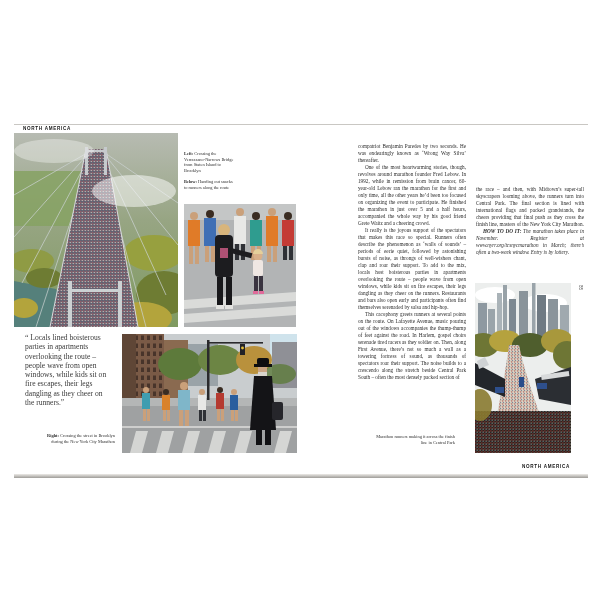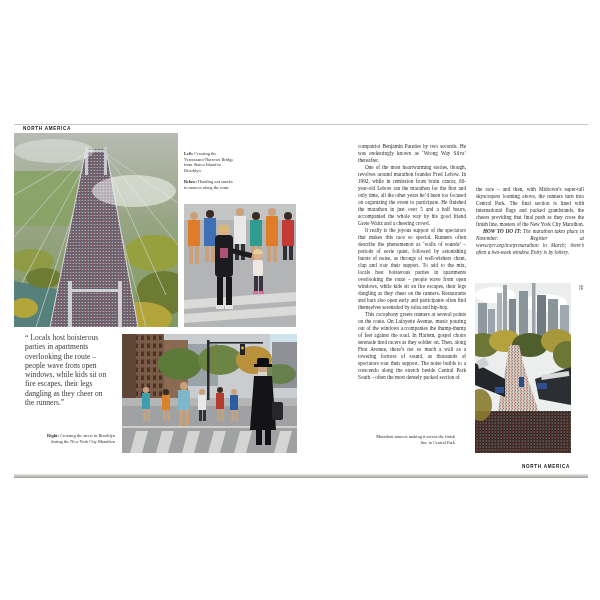--- a/index.html
+++ b/index.html
@@ -124,21 +124,21 @@
         <path d="M69,50 a5,5 0 0 1 10,0 Z" fill="#e5cf9a"></path>
         <rect x="69" y="56" width="10" height="16" rx="2" fill="#efe7e3"></rect>
         <rect x="70" y="72" width="4" height="16" fill="#3a3440"></rect>
         <rect x="75" y="72" width="4" height="16" fill="#3a3440"></rect>
         <rect x="69" y="87" width="5" height="3" fill="#e06a9a"></rect>
           <rect x="75" y="87" width="5" height="3" fill="#e06a9a"></rect>
       </g>
     </svg>
   </div>
 
-  <div class="abs pull-quote" style="left:25px;top:333px;width:86px;">“ Locals host boisterous parties in apartments overlooking the route – people wave from open windows, while kids sit on fire escapes, their legs dangling as they cheer on the runners.”</div>
+  <div class="abs pull-quote" style="left:25px;top:333px;width:86px;">“ Locals lined boisterous parties in apartments overlooking the route – people wave from open windows, while kids sit on fire escapes, their legs dangling as they cheer on the runners.”</div>
 
   <div class="abs caption right-align" style="left:36px;top:433px;width:79px;">
     <b>Right:</b><span> Crossing the street in Brooklyn during the New York City Marathon</span>
   </div>
 
   <div class="abs photo" style="left:122px;top:334px;width:175px;height:119px;" aria-label="Crossing the street in Brooklyn during the New York City Marathon">
     <svg viewBox="0 0 175 119" preserveAspectRatio="none">
       <defs>
         <pattern id="st-win" width="6" height="8" patternUnits="userSpaceOnUse">
           <rect width="6" height="8" fill="#7a5a46"></rect>

